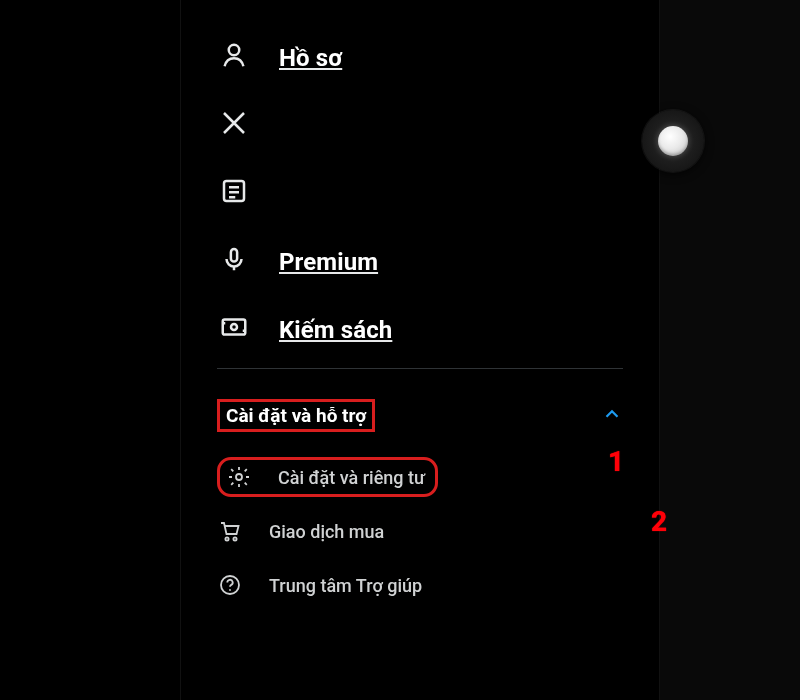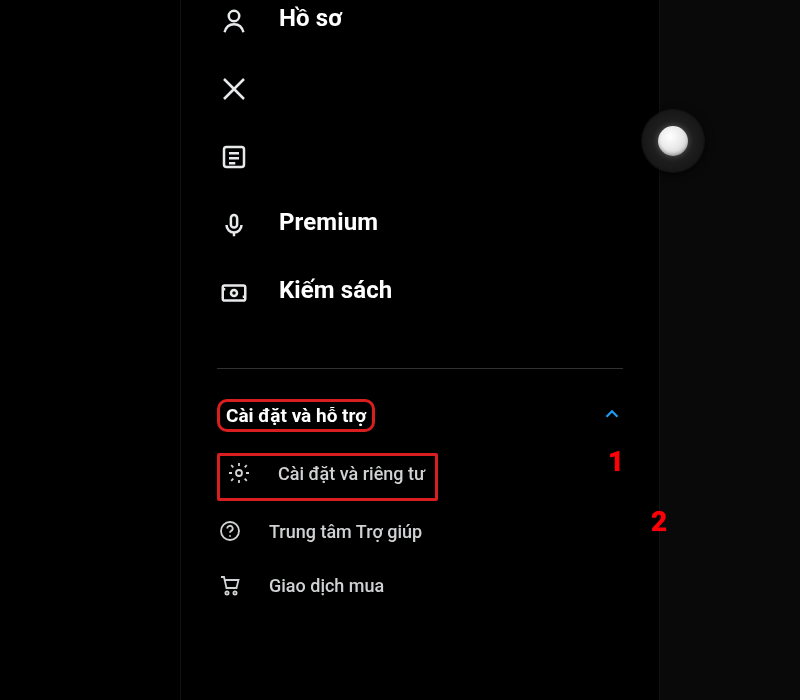--- a/index.html
+++ b/index.html
@@ -20,24 +20,25 @@
     height: 700px;
     background: #000;
     border-left: 1px solid #111;
     border-right: 1px solid #111;
   }
   .nav-list {
     padding: 4px 0;
   }
   .nav-item {
     display: flex;
-    align-items: flex-start;
+    align-items: flex-end;
     height: 68px;
     padding: 0 12px 0 36px;
     cursor: pointer;
+    text-decoration: underline;
   }
   .nav-icon {
     width: 34px;
     height: 34px;
     flex: 0 0 34px;
     display: flex;
     align-items: center;
     justify-content: center;
     color: #e7e9ea;
   }
@@ -62,21 +63,21 @@
     justify-content: space-between;
     padding: 12px 36px 12px 36px;
     cursor: pointer;
   }
   .section-header .title {
     font-size: 19px;
     font-weight: 700;
     color: #ffffff;
     padding: 2px 6px;
     border: 3px solid #d81e1e;
-    border-radius: 10px;
+    border-radius: 0;
   }
   .section-header .chev {
     color: #1d9bf0;
   }
   .section-header .chev svg { width: 22px; height: 22px; stroke: currentColor; fill: none; stroke-width: 2.4; }
 
   .sub-list {
     padding: 6px 0 0 0;
   }
   .sub-item {
@@ -102,22 +103,22 @@
     font-weight: 500;
     color: #d0d2d3;
   }
   .sub-item.hl {
     
   }
   .hl-box {
     display: inline-flex;
     align-items: center;
     border: 3px solid #d81e1e;
-    padding: 4px 10px 12px 2px;
-    border-radius: 2px;
+    padding: 4px 10px 4px 2px;
+    border-radius: 14px;
   }
   .hl-box .sub-icon { margin-left: 4px; }
 
   .annot {
     position: absolute;
     font-size: 28px;
     font-weight: 800;
     color: #ff0008;
     text-shadow: 0 0 1px #ff0008;
     pointer-events: none;
@@ -237,39 +238,39 @@
               <path d="M12 2v3M12 19v3M4.2 4.2l2.1 2.1M17.7 17.7l2.1 2.1M2 12h3M19 12h3M4.2 19.8l2.1-2.1M17.7 6.3l2.1-2.1"></path>
             </svg>
         </span>
         <span class="sub-label">Cài đặt và riêng tư</span>
       </span>
     </div>
 
     <div class="sub-item">
       <span class="sub-icon">
         <svg viewBox="0 0 24 24">
+            <circle cx="9" cy="20" r="1.6"></circle>
+            <circle cx="17" cy="20" r="1.6"></circle>
+            <path d="M3 4h3l2.5 11h10l2-8H7"></path>
+          </svg>
+      </span>
+      <span class="sub-label">Giao dịch mua</span>
+    </div>
+
+    <div class="sub-item">
+      <span class="sub-icon">
+        <svg viewBox="0 0 24 24">
             <circle cx="12" cy="12" r="9"></circle>
             <path d="M9.3 9.5a2.7 2.7 0 1 1 3.9 2.4c-.9.5-1.2 1-1.2 1.9"></path>
             <circle cx="12" cy="17" r="0.9" fill="#d0d2d3" stroke="none"></circle>
           </svg>
       </span>
       <span class="sub-label">Trung tâm Trợ giúp</span>
     </div>
 
-    <div class="sub-item">
-      <span class="sub-icon">
-        <svg viewBox="0 0 24 24">
-            <circle cx="9" cy="20" r="1.6"></circle>
-            <circle cx="17" cy="20" r="1.6"></circle>
-            <path d="M3 4h3l2.5 11h10l2-8H7"></path>
-          </svg>
-      </span>
-      <span class="sub-label">Giao dịch mua</span>
-    </div>
-
   </div>
 
 </div>
 
 <div class="annot" style="left:608px; top:445px;">1</div>
 <div class="annot" style="left:651px; top:505px;">2</div>
 
 <div class="float-btn">
   <div class="dot"></div>
 </div>

